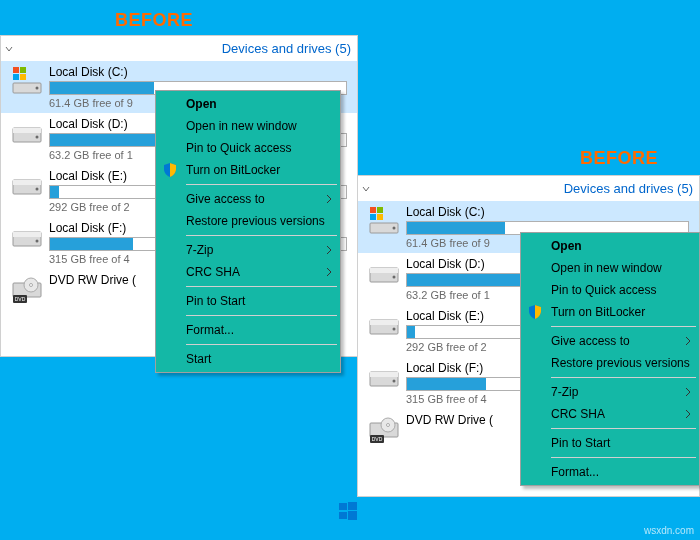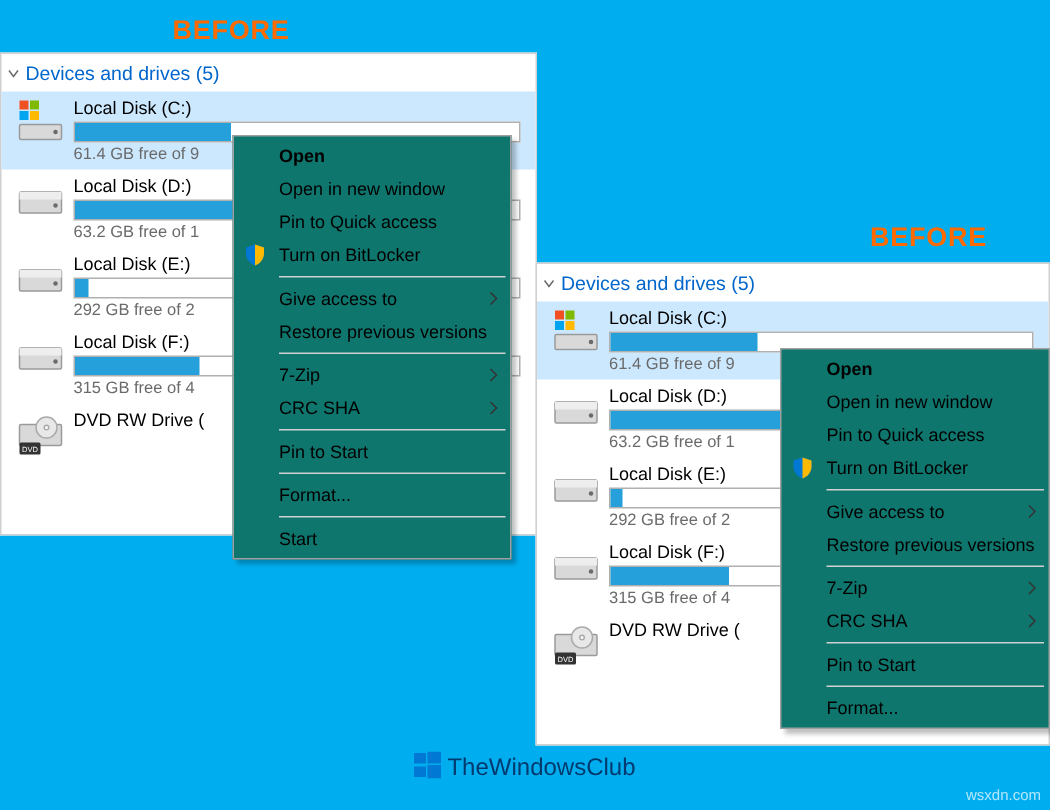--- a/index.html
+++ b/index.html
@@ -31,20 +31,21 @@
 .panel-after  { top: 175px; left: 357px; width: 343px; height: 322px; }
 
 .section-header {
   display: flex;
   align-items: center;
   gap: 4px;
   padding: 5px 6px 5px 4px;
   color: #0066cc;
   font-size: 13px;
   cursor: pointer;
+  justify-content: space-between;
 }
 .chev {
   width: 8px; height: 8px;
   display: inline-block;
 }
 .chev svg { display:block; }
 
 .drive-item {
   display: flex;
   gap: 10px;
@@ -71,21 +72,21 @@
 }
 .usage-fill {
   position: absolute;
   left:0; top:0; bottom:0;
   background: #26a0da;
 }
 .drive-free { font-size: 11px; color: #6a6a6a; white-space: nowrap; overflow:hidden; }
 
 .context-menu {
   position: absolute;
-  background: #0f766e;
+  background: #14b8a6;
   border: 1px solid #a0a0a0;
   box-shadow: 3px 3px 3px rgba(0,0,0,0.25);
   padding: 2px;
   font-size: 12px;
 }
 .menu-before { top: 90px; left: 155px; width: 186px; }
 .menu-after  { top: 232px; left: 520px; width: 180px; }
 
 .menu-item {
   display: flex;
@@ -432,16 +433,16 @@
   </div>
 
 <div class="footer">
   <span class="footer-logo">
     <svg width="18" height="18" viewBox="0 0 18 18">
       <rect x="0" y="1" width="8" height="7" fill="#0078d4"></rect>
       <rect x="9" y="0" width="9" height="8" fill="#0078d4"></rect>
       <rect x="0" y="10" width="8" height="7" fill="#0078d4"></rect>
       <rect x="9" y="9" width="9" height="9" fill="#0078d4"></rect>
     </svg>
-  </span><span>TheWindowsClub</span>
+  </span>
 </div>
 
 <div class="watermark">wsxdn.com</div>
 
 </body></html>

